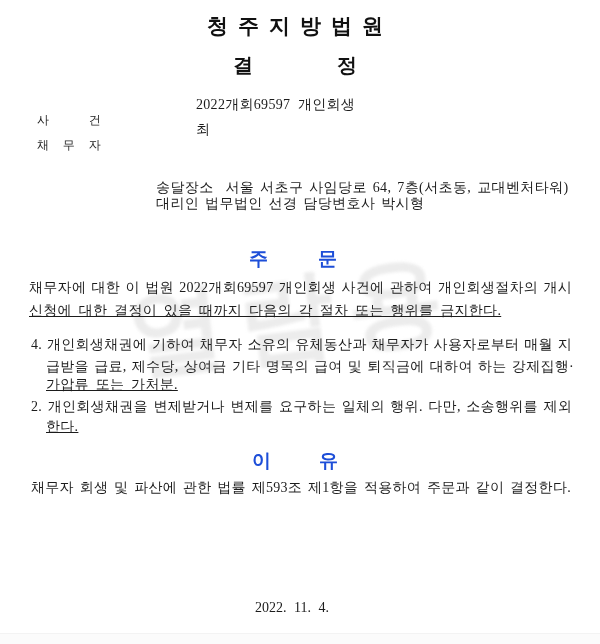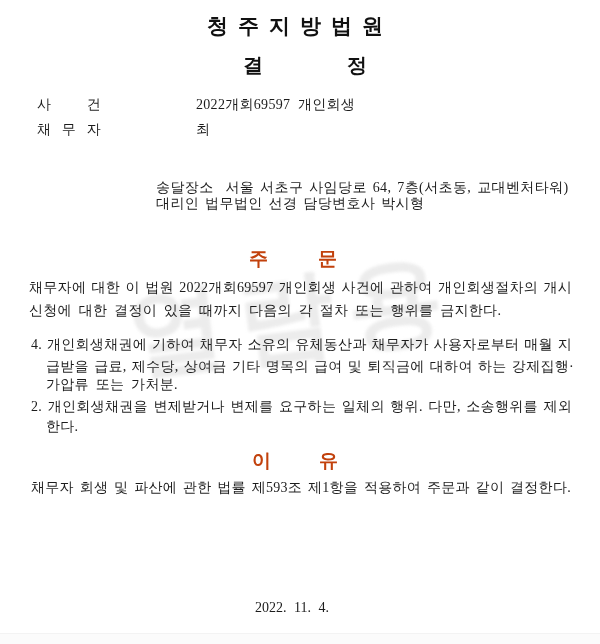--- a/index.html
+++ b/index.html
@@ -31,64 +31,66 @@
   .court-title {
     top: 12px; left: 0; width: 100%;
     text-align: center;
     font-family: "Liberation Sans", sans-serif;
     font-weight: bold;
     font-size: 21px;
     letter-spacing: 10px;
     color: #111;
   }
   .doc-type {
-    top: 52px; left: 243px; width: 124px;
+    top: 52px; left: 233px; width: 124px;
     font-family: "Liberation Sans", sans-serif;
     font-weight: bold;
     font-size: 20px;
     text-align: justify;
     text-align-last: justify;
     color: #111;
   }
   .section-heading {
     font-family: Liberation Mono, monospace;
     font-weight: bold;
     font-size: 19px;
     text-align: justify;
     text-align-last: justify;
-    color: #c2410c;
+    color: #1d4ed8;
   }
   .order-heading  { top: 246px; left: 249px; width: 88px; }
   .reason-heading { top: 448px; left: 252px; width: 86px; }
   .meta-label {
     left: 37px; width: 64px;
-    font-size: 14px;
+    font-size: 12px;
     text-align: justify;
     text-align-last: justify;
     letter-spacing: 0.3px;
+    margin-top: 16px;
   }
   .meta-value {
     left: 160px;
     font-size: 14px;
     white-space: pre;
     letter-spacing: 0.3px;
     margin-left: 36px;
   }
   .addr-line {
     left: 156px;
     font-size: 14px;
     white-space: pre;
     letter-spacing: 0.4px;
     word-spacing: 2px;
   }
   .bline {
     font-size: 14px;
     letter-spacing: 0.3px;
     word-spacing: 3px;
     white-space: pre;
+    text-decoration: underline;
   }
   .jline {
     font-size: 14px;
     letter-spacing: 0.3px;
     white-space: normal;
     text-align: justify;
     text-align-last: justify;
   }
   .date-line {
     top: 600px; left: 0; width: 584px;

